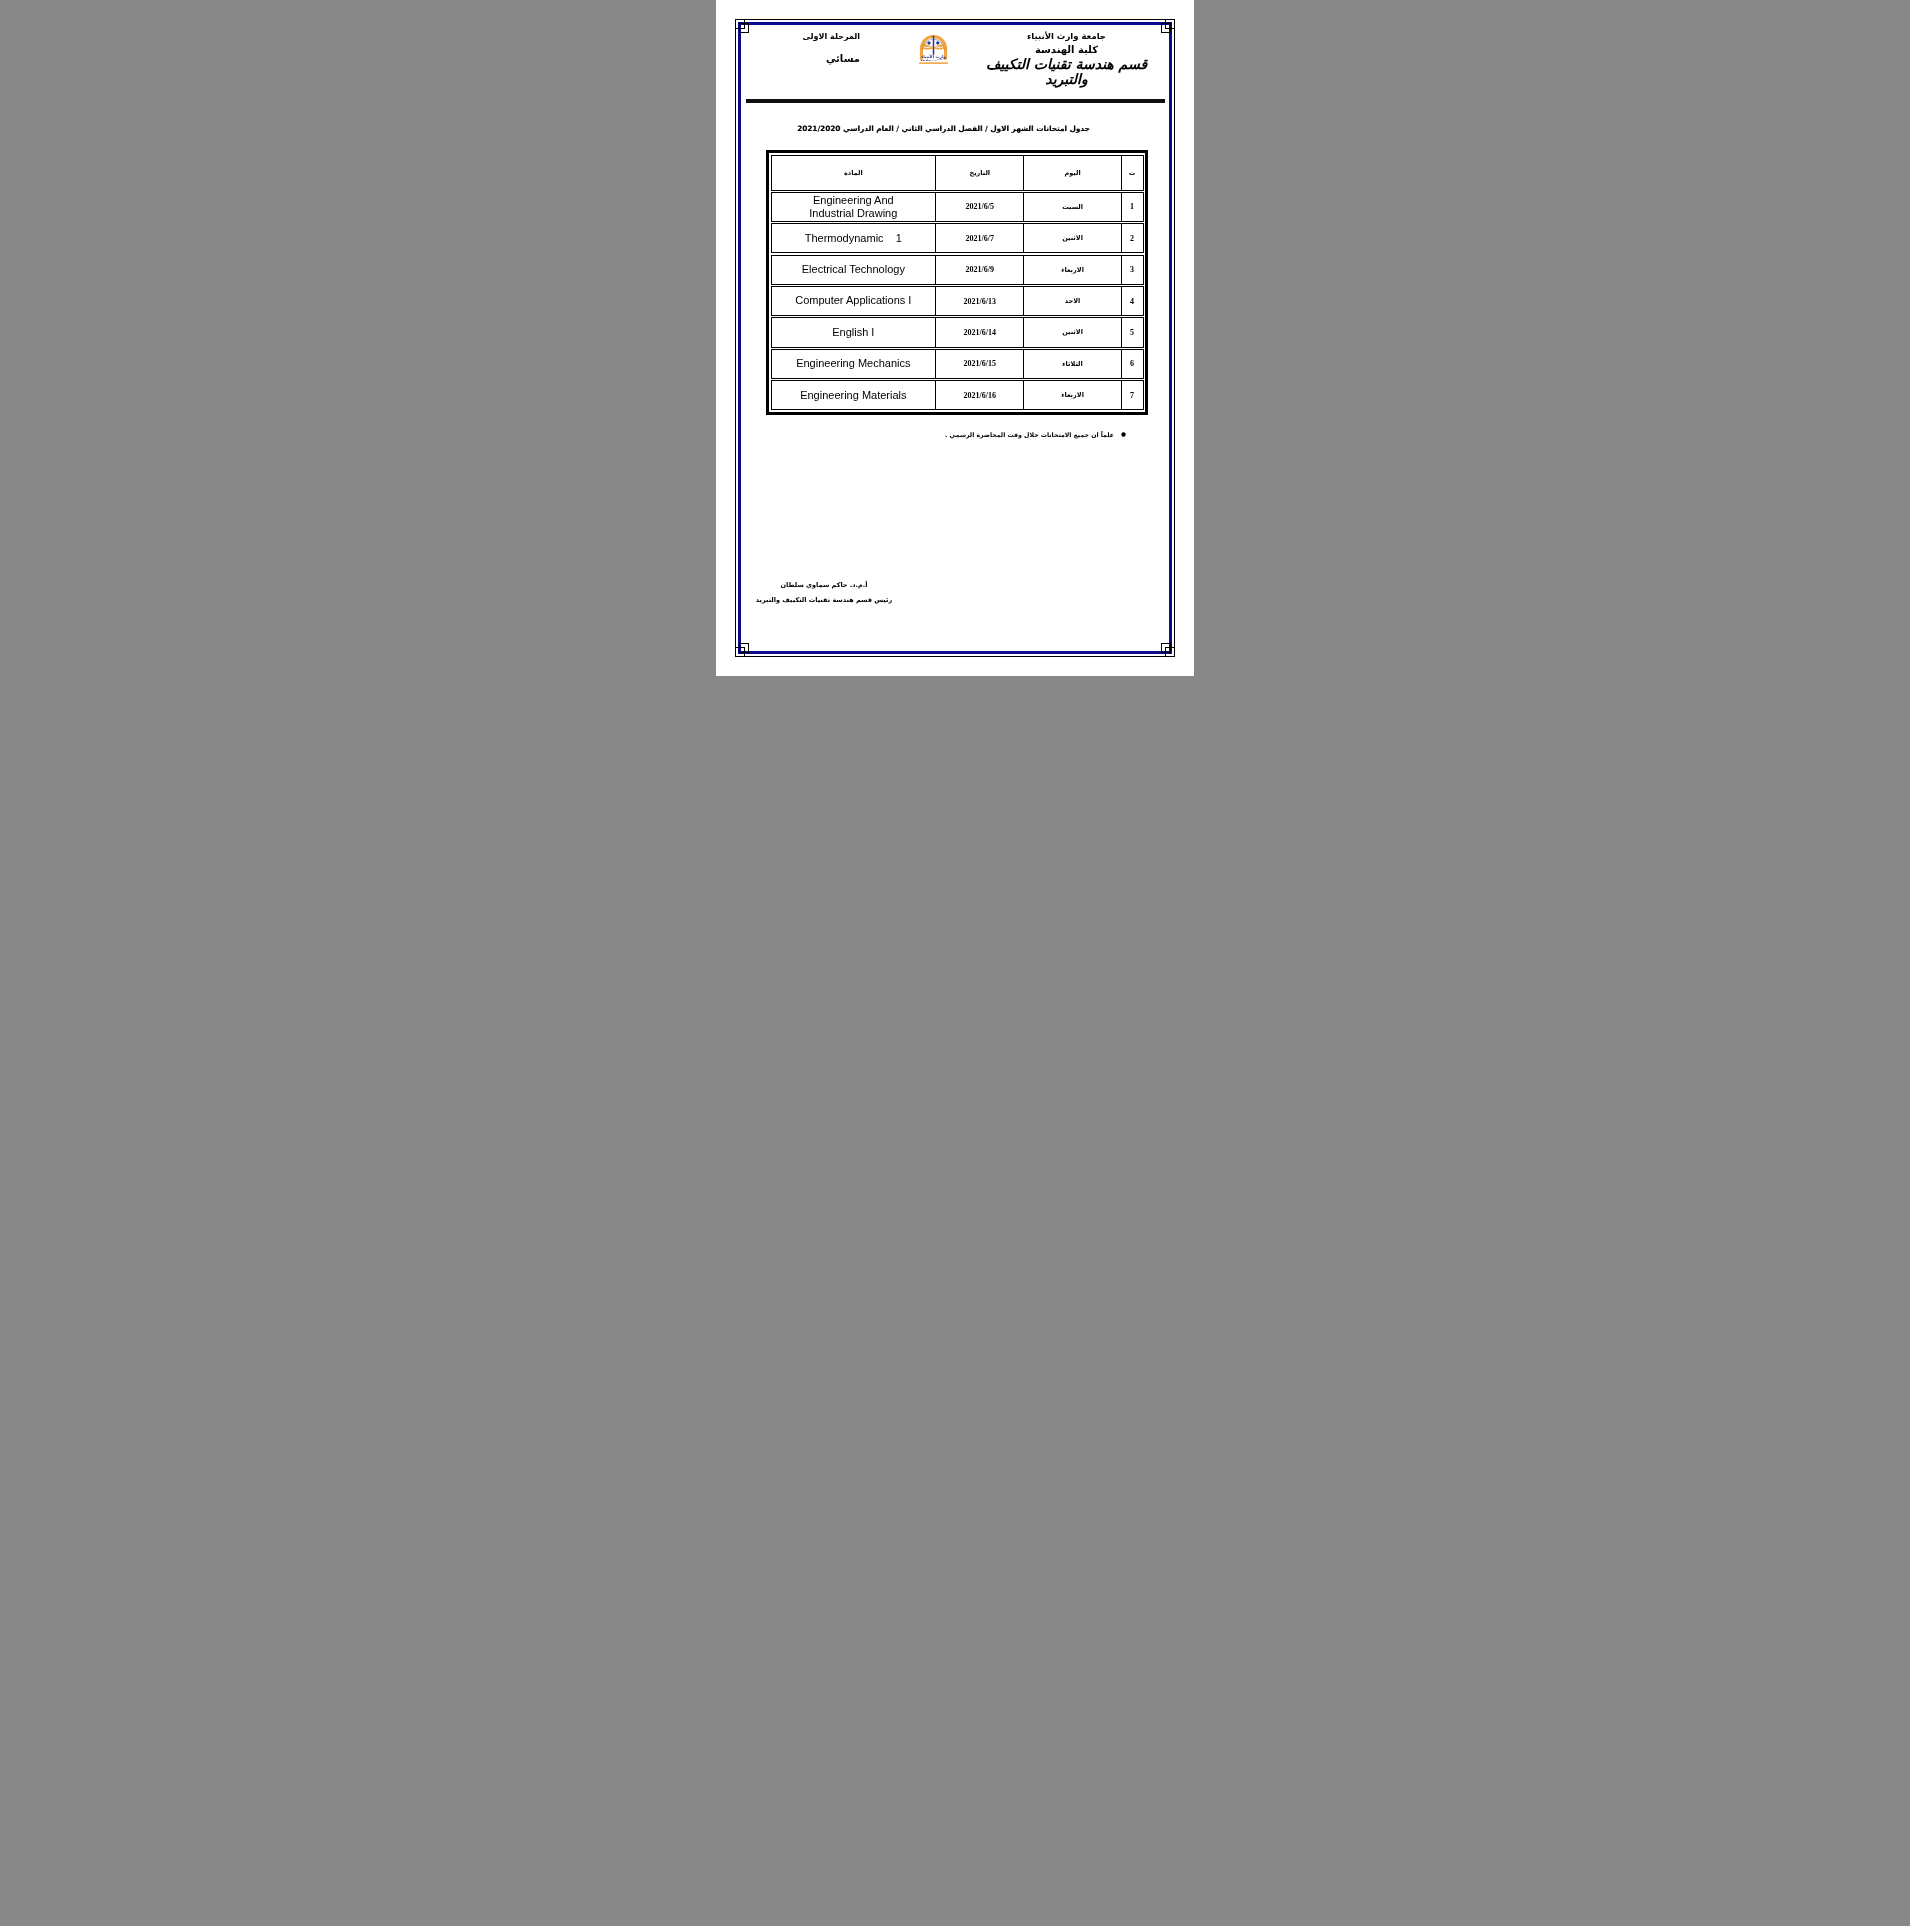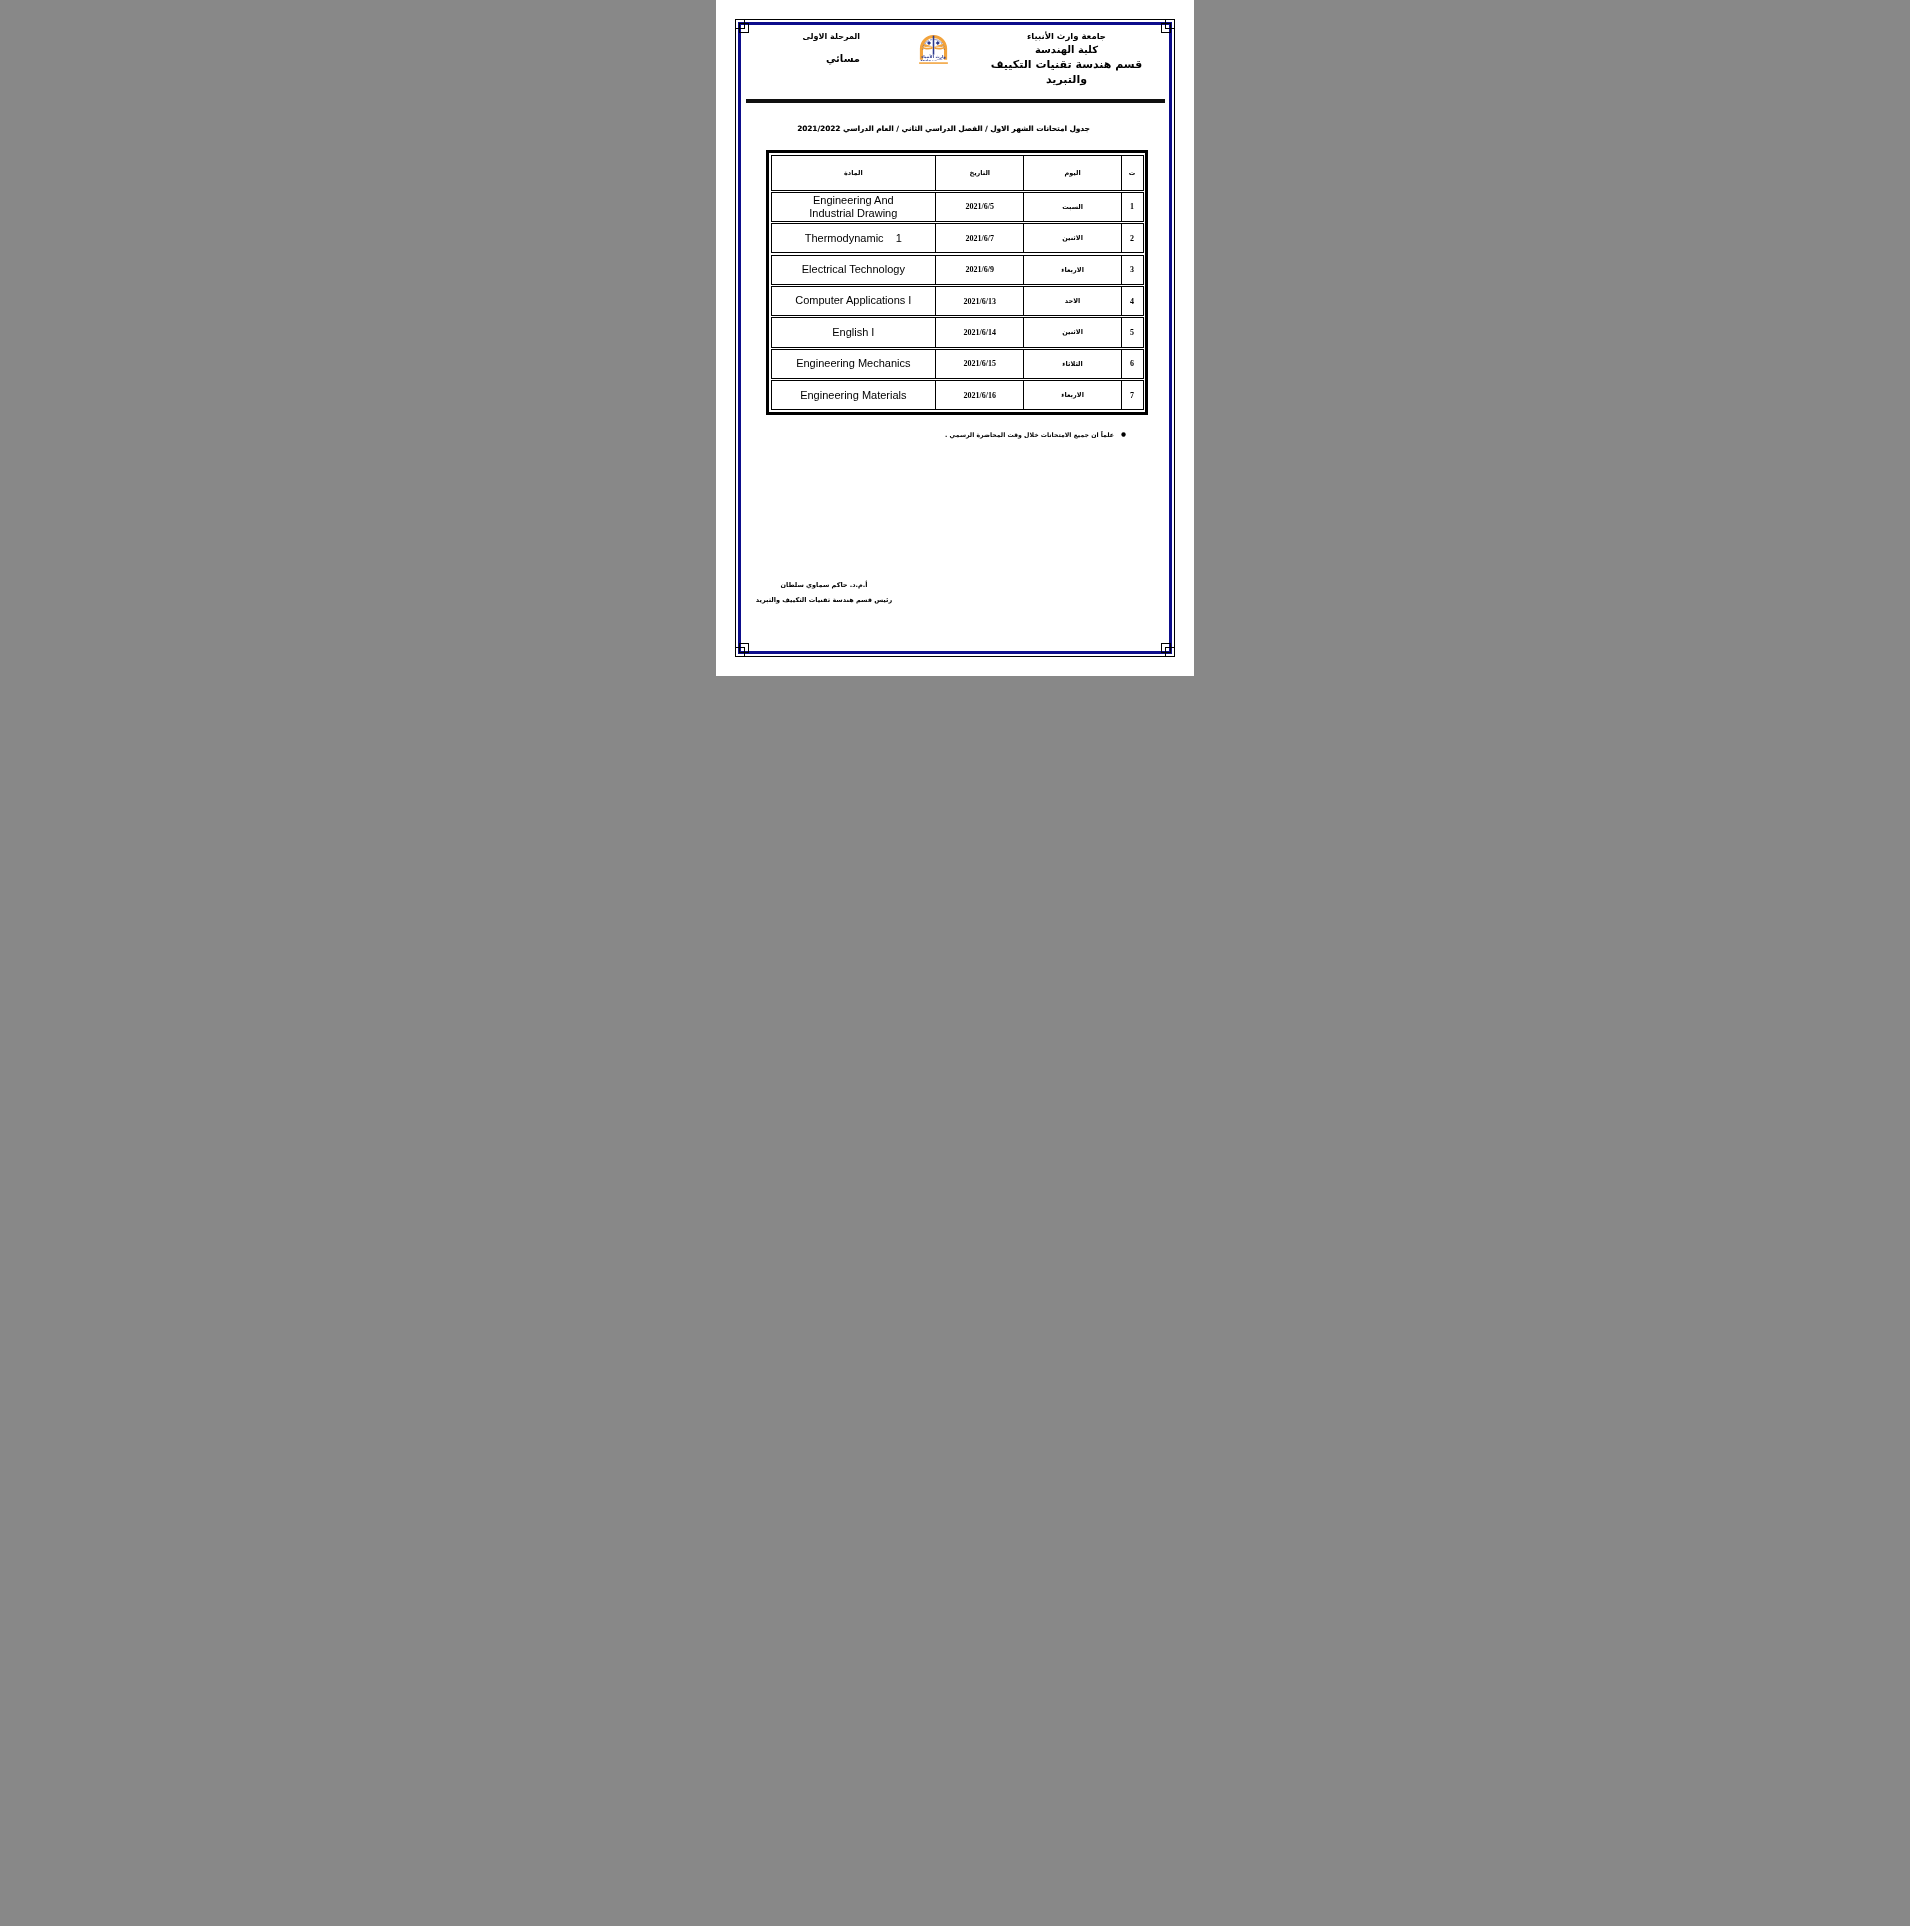--- a/index.html
+++ b/index.html
@@ -22,21 +22,21 @@
   .sq-br-a{right:19px;bottom:19px;}.sq-br-b{right:23px;bottom:23px;}
 
   
   .hdr-right{
     position:absolute;top:28.5px;right:39px;width:177px;
     direction:rtl;text-align:center;
     font-weight:bold;color:#000;
   }
   .hdr-right .l1{font-size:8.5px;line-height:14px;}
   .hdr-right .l2{font-size:10px;line-height:14px;}
-  .hdr-right .l3{font-size:11px;line-height:15.4px;}
+  .hdr-right .l3{font-size:14px;line-height:15.4px;font-style:italic;}
   .hdr-left{
     position:absolute;top:32px;left:48px;width:96px;
     direction:rtl;font-weight:bold;color:#000;
   }
   .hdr-left .l1{font-size:8px;}
   .hdr-left .l2{font-size:10px;margin-top:12px;}
   .logo{position:absolute;left:200px;top:29px;width:35px;height:39px;}
   .hdr-rule{position:absolute;left:30px;top:99px;width:419px;height:4.2px;background:#101010;}
 
   
@@ -136,21 +136,21 @@
     <path d="M154,88 C132,97 112,99 94,91 L94,101 C116,109 138,104 154,97 Z" fill="#F2A33C"></path>
     <text x="90" y="148" font-size="21" font-weight="bold" fill="#2c3a8f" text-anchor="middle" font-family="DejaVu Sans, sans-serif" direction="rtl">وارث الأنبياء</text>
     <text x="50" y="166" font-size="14" font-weight="bold" fill="#2c3a8f" text-anchor="middle" font-family="DejaVu Sans, sans-serif" direction="rtl">جـامـعـة</text>
     <text x="121" y="161" font-size="7.5" font-weight="bold" fill="#2c3a8f" text-anchor="middle" font-family="DejaVu Sans, sans-serif" direction="rtl">تأسست</text>
     <text x="95" y="163" font-size="8.5" font-weight="bold" fill="#2c3a8f" text-anchor="middle" font-family="DejaVu Sans, sans-serif">٢٠١٧</text>
     <rect x="16" y="171" width="148" height="8" fill="#F2A33C"></rect>
   </svg>
 
   <div class="hdr-rule"></div>
 
-  <div class="doc-title">جدول امتحانات الشهر الاول / الفصل الدراسي الثاني / العام الدراسي 2021/2022</div>
+  <div class="doc-title">جدول امتحانات الشهر الاول / الفصل الدراسي الثاني / العام الدراسي 2021/2020</div>
 
   <div class="exam-table">
 
     <div class="trow head">
       <div class="cell c-idx">ت</div>
       <div class="cell c-day">اليوم</div>
       <div class="cell c-date">التاريخ</div>
       <div class="cell c-subj">المادة</div>
     </div>
 

